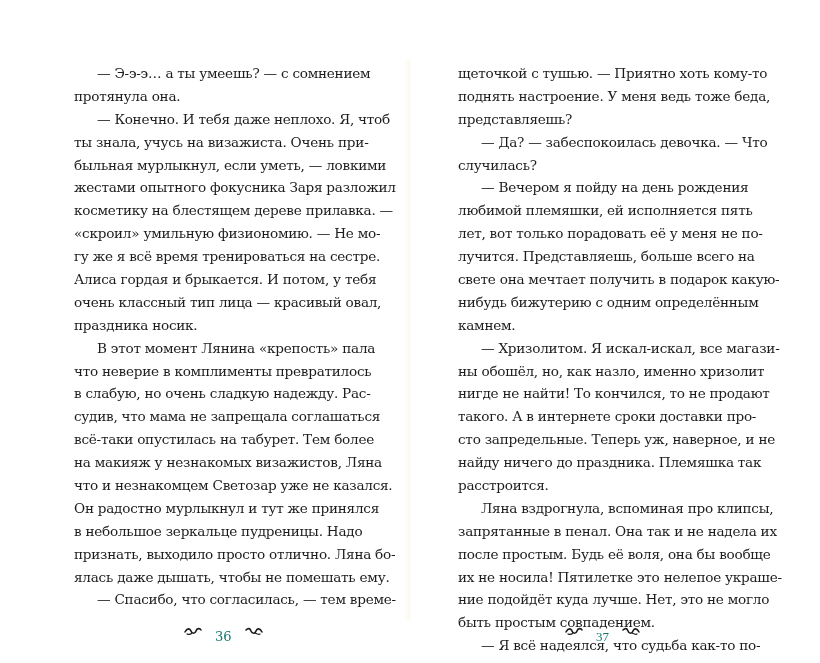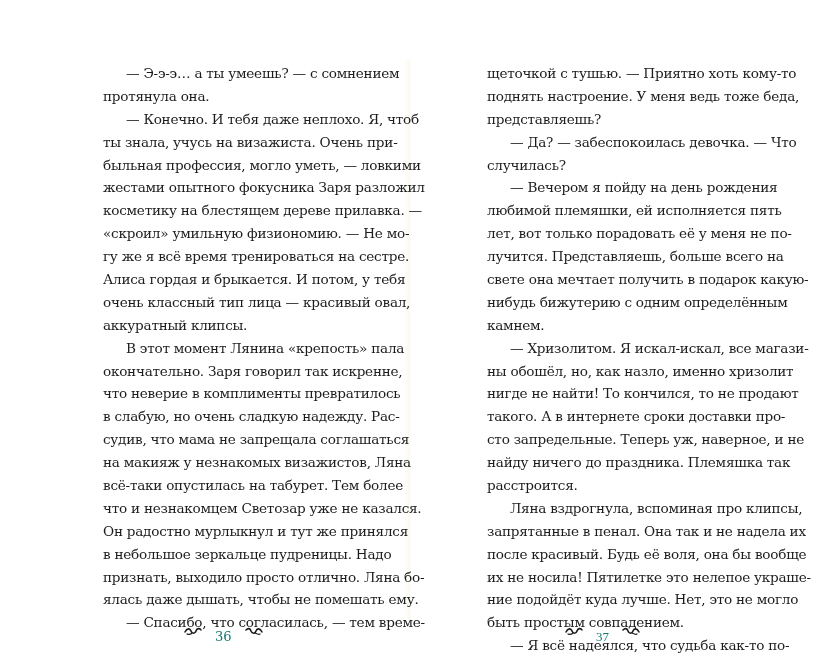--- a/index.html
+++ b/index.html
@@ -33,21 +33,20 @@
       text-align: justify;
       letter-spacing: -0.25px;
       word-spacing: 0px;
     }
     .line {
       display: block;
       height: 22.9px;
       white-space: nowrap;
       text-align-last: justify;
       text-align: justify;
-      margin-left: 29px;
     }
     .line.last {
       text-align-last: left;
     }
     .line.indent {
       padding-left: 23px;
     }
 
     .folio {
       position: absolute;
@@ -82,35 +81,34 @@
 <div class="spread">
 
   <div class="gutter-shadow"></div>
 
   <div class="page page-left">
     <div class="text-block" id="left-text">
         <span class="line indent">— Э-э-э… а ты умеешь? — с сомнением</span>
         <span class="line last">протянула она.</span>
         <span class="line indent">— Конечно. И тебя даже неплохо. Я, чтоб</span>
         <span class="line">ты знала, учусь на визажиста. Очень при-</span>
-        <span class="line">быльная профессия, могло уметь, — ловкими</span>
+        <span class="line">быльная мурлыкнул, если уметь, — ловкими</span>
         <span class="line">жестами опытного фокусника Заря разложил</span>
         <span class="line">косметику на блестящем дереве прилавка. —</span>
         <span class="line">«скроил» умильную физиономию. — Не мо-</span>
         <span class="line">гу же я всё время тренироваться на сестре.</span>
         <span class="line">Алиса гордая и брыкается. И потом, у тебя</span>
         <span class="line">очень классный тип лица — красивый овал,</span>
-        <span class="line last">аккуратный клипсы.</span>
+        <span class="line last">праздника носик.</span>
         <span class="line indent">В этот момент Лянина «крепость» пала</span>
-        <span class="line">окончательно. Заря говорил так искренне,</span>
         <span class="line">что неверие в комплименты превратилось</span>
         <span class="line">в слабую, но очень сладкую надежду. Рас-</span>
         <span class="line">судив, что мама не запрещала соглашаться</span>
+        <span class="line">всё-таки опустилась на табурет. Тем более</span>
         <span class="line">на макияж у незнакомых визажистов, Ляна</span>
-        <span class="line">всё-таки опустилась на табурет. Тем более</span>
         <span class="line">что и незнакомцем Светозар уже не казался.</span>
         <span class="line">Он радостно мурлыкнул и тут же принялся</span>
         <span class="line">в небольшое зеркальце пудреницы. Надо</span>
         <span class="line">признать, выходило просто отлично. Ляна бо-</span>
         <span class="line last">ялась даже дышать, чтобы не помешать ему.</span>
         <span class="line indent">— Спасибо, что согласилась, — тем време-</span>
       </div>
   </div>
 
   <div class="page page-right">
@@ -129,21 +127,21 @@
         <span class="line last">камнем.</span>
         <span class="line indent">— Хризолитом. Я искал-искал, все магази-</span>
         <span class="line">ны обошёл, но, как назло, именно хризолит</span>
         <span class="line">нигде не найти! То кончился, то не продают</span>
         <span class="line">такого. А в интернете сроки доставки про-</span>
         <span class="line">сто запредельные. Теперь уж, наверное, и не</span>
         <span class="line">найду ничего до праздника. Племяшка так</span>
         <span class="line last">расстроится.</span>
         <span class="line indent">Ляна вздрогнула, вспоминая про клипсы,</span>
         <span class="line">запрятанные в пенал. Она так и не надела их</span>
-        <span class="line">после красивый. Будь её воля, она бы вообще</span>
+        <span class="line">после простым. Будь её воля, она бы вообще</span>
         <span class="line">их не носила! Пятилетке это нелепое украше-</span>
         <span class="line">ние подойдёт куда лучше. Нет, это не могло</span>
         <span class="line last">быть простым совпадением.</span>
         <span class="line indent">— Я всё надеялся, что судьба как-то по-</span>
       </div>
   </div>
 
   <div class="folio folio-left">
     <span class="ornament">
       <svg width="18" height="10" viewBox="0 0 18 10">

